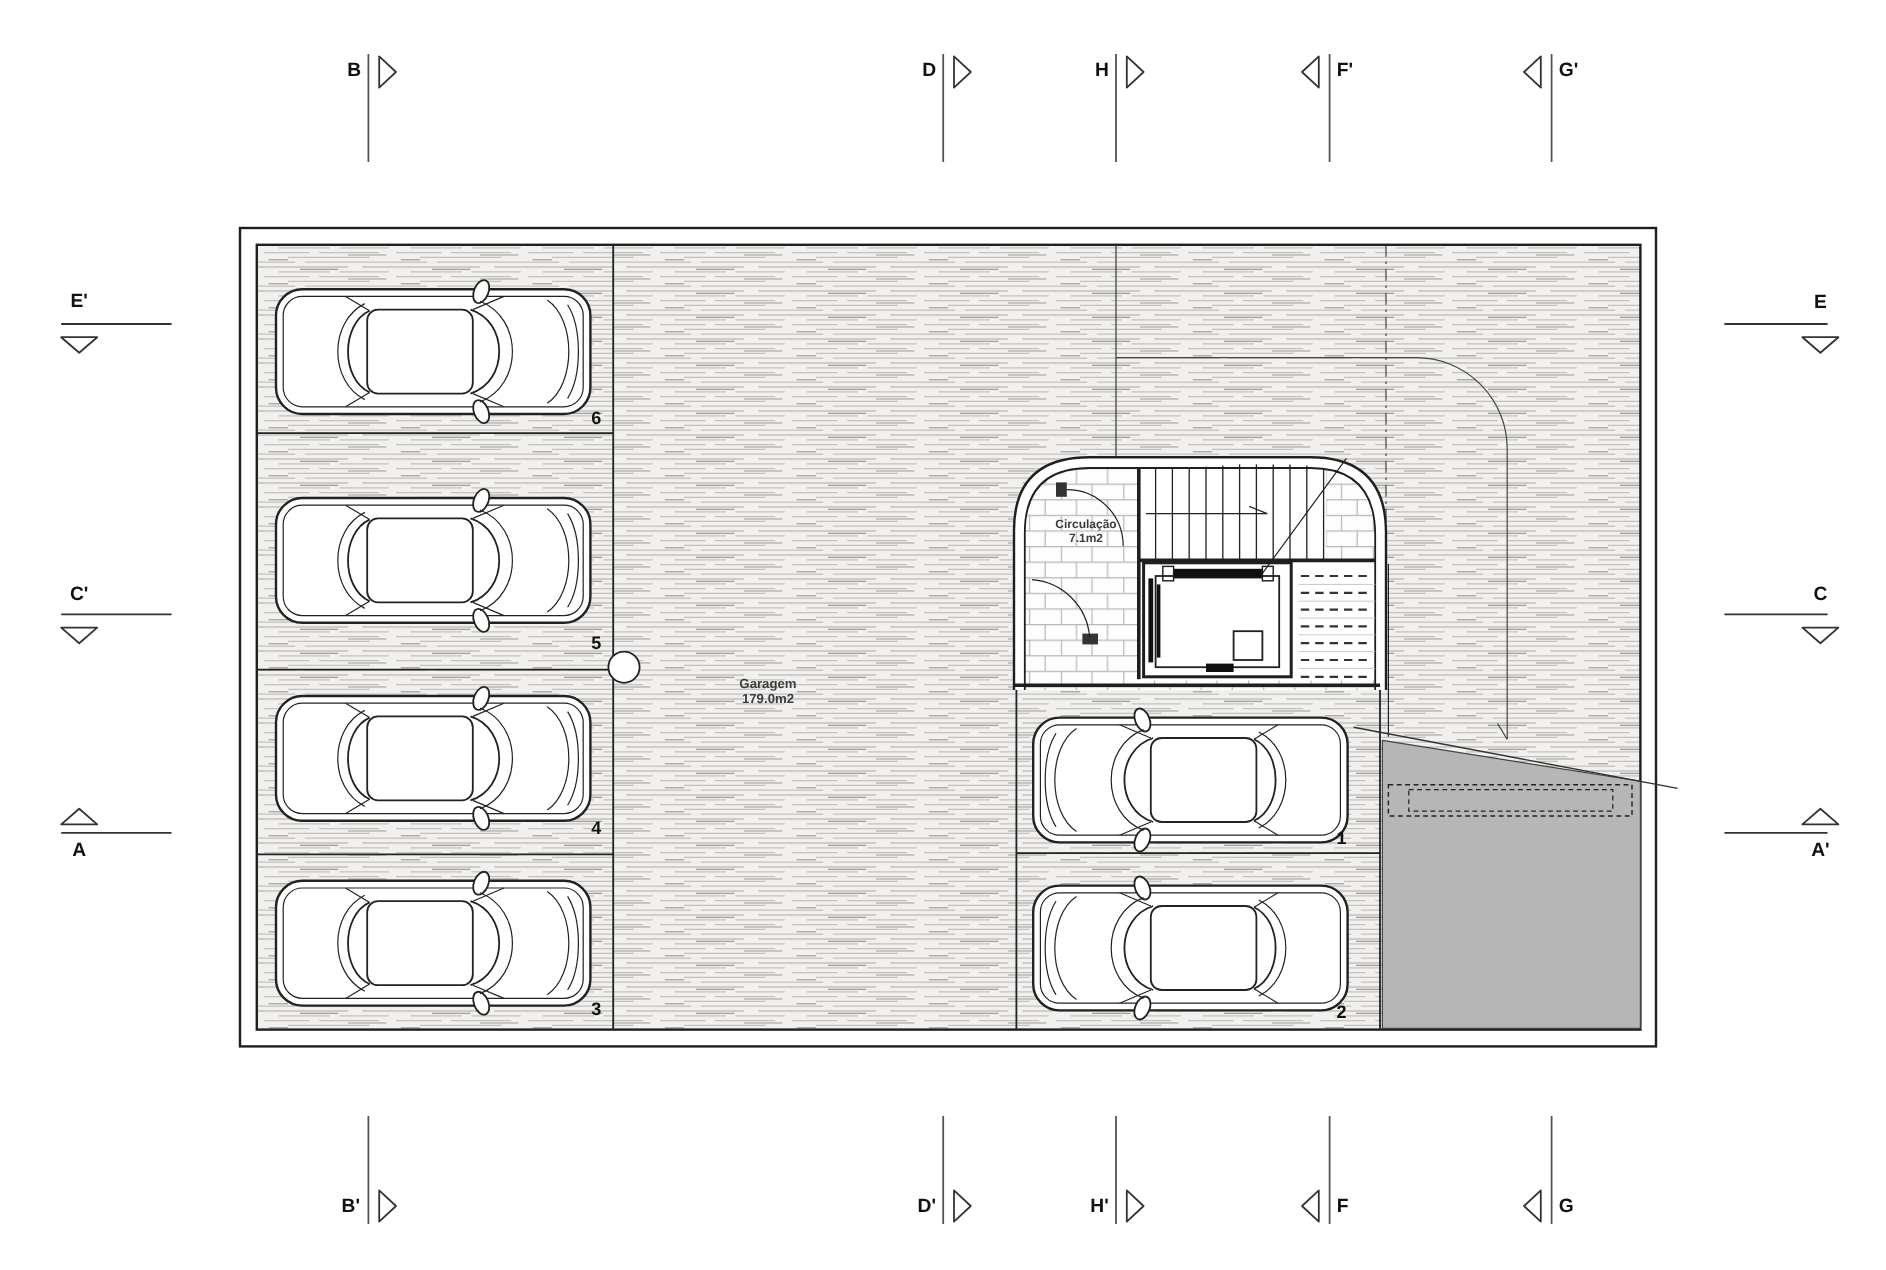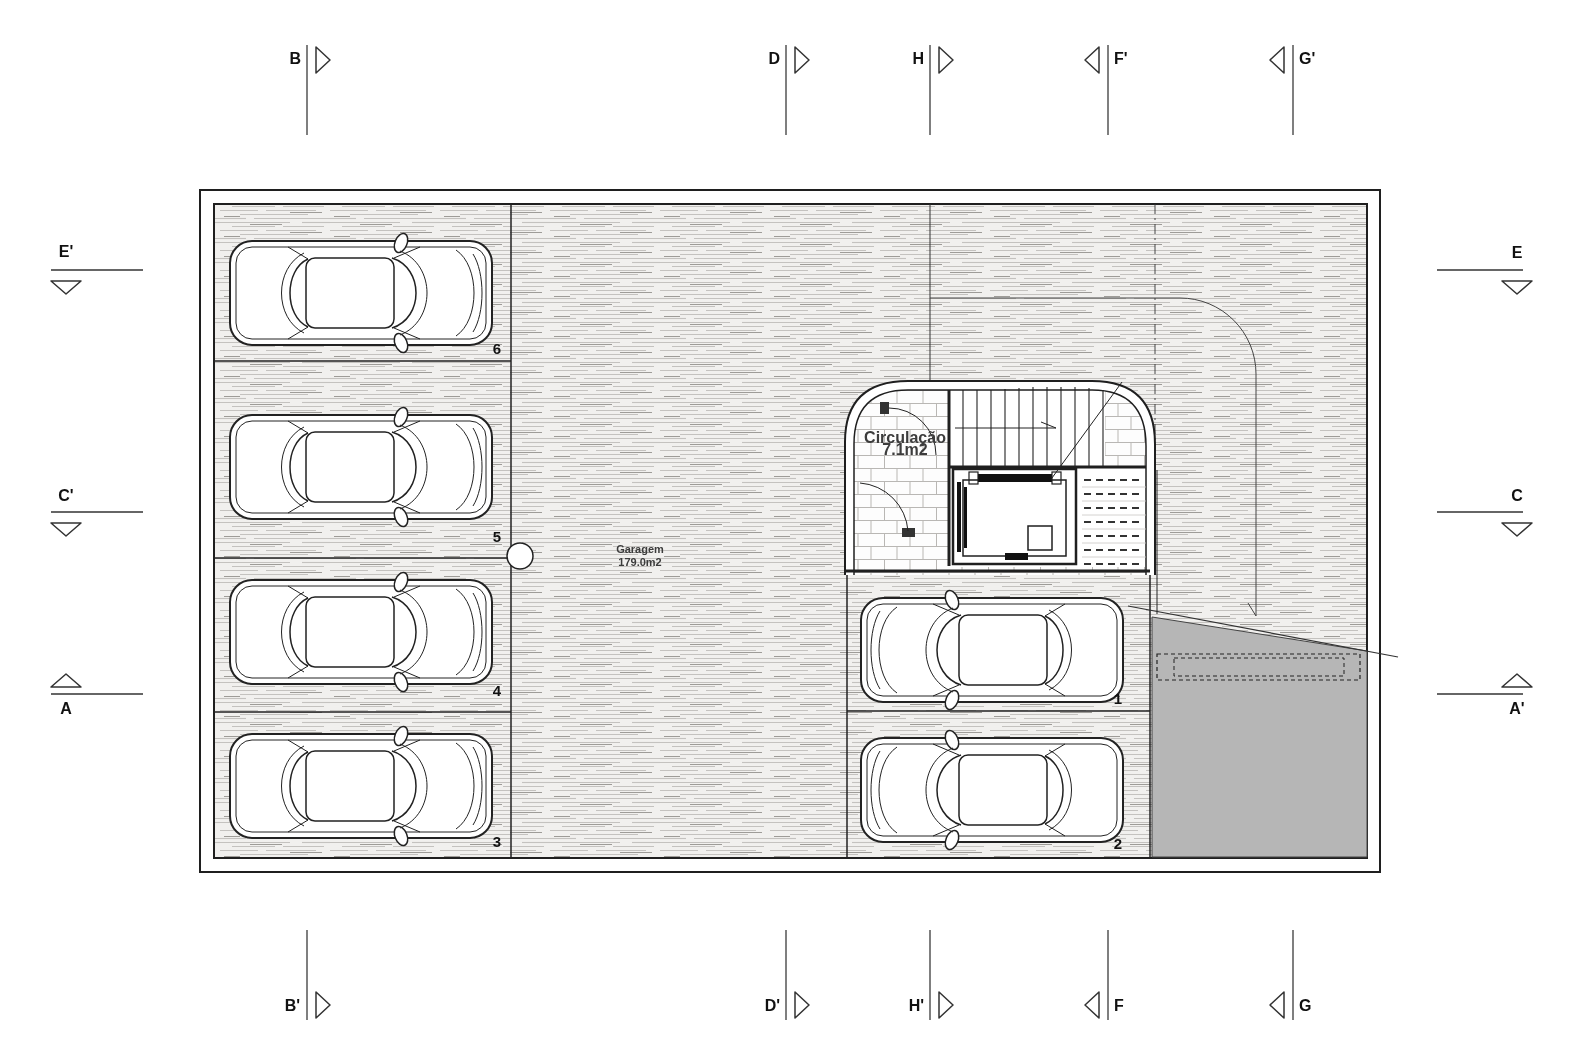--- a/index.html
+++ b/index.html
@@ -20,21 +20,21 @@
   }
   .lbl.right{text-align:right;}
   .lbl.center{text-align:center;}
   .room-lbl{
     position:absolute;
     color:#3c3c3c;
     font-weight:bold;
     text-align:center;
   }
   .room-lbl.garage{font-size:11px;line-height:13px;}
-  .room-lbl.circ{font-size:16px;line-height:12px;}
+  .room-lbl.circ{font-size:10px;line-height:12px;}
   .spot{
     position:absolute;
     color:#111;
     font-weight:bold;
     font-size:15px;
     text-align:right;
     width:30px;
   }
   svg{position:absolute;left:0;top:0;}
 </style>
@@ -287,21 +287,21 @@
 <div class="lbl" style="left:1299px;top:997px;">G</div>
 
 <div class="lbl center" style="left:46px;top:243px;width:40px;">E'</div>
 <div class="lbl center" style="left:46px;top:487px;width:40px;">C'</div>
 <div class="lbl center" style="left:46px;top:700px;width:40px;">A</div>
 
 <div class="lbl center" style="left:1497px;top:244px;width:40px;">E</div>
 <div class="lbl center" style="left:1497px;top:487px;width:40px;">C</div>
 <div class="lbl center" style="left:1497px;top:700px;width:40px;">A'</div>
 
-<div class="room-lbl garage" style="left:570px;top:543px;width:140px;">
+<div class="room-lbl garage" style="left:570px;top:564px;width:140px;">
   <div>Garagem</div>
   <div>179.0m2</div>
 </div>
 <div class="room-lbl circ" style="left:845px;top:432px;width:120px;">
   <div>Circulação</div>
   <div>7.1m2</div>
 </div>
 
 <div class="spot" style="left:471px;top:340px;">6</div>
 <div class="spot" style="left:471px;top:528px;">5</div>

